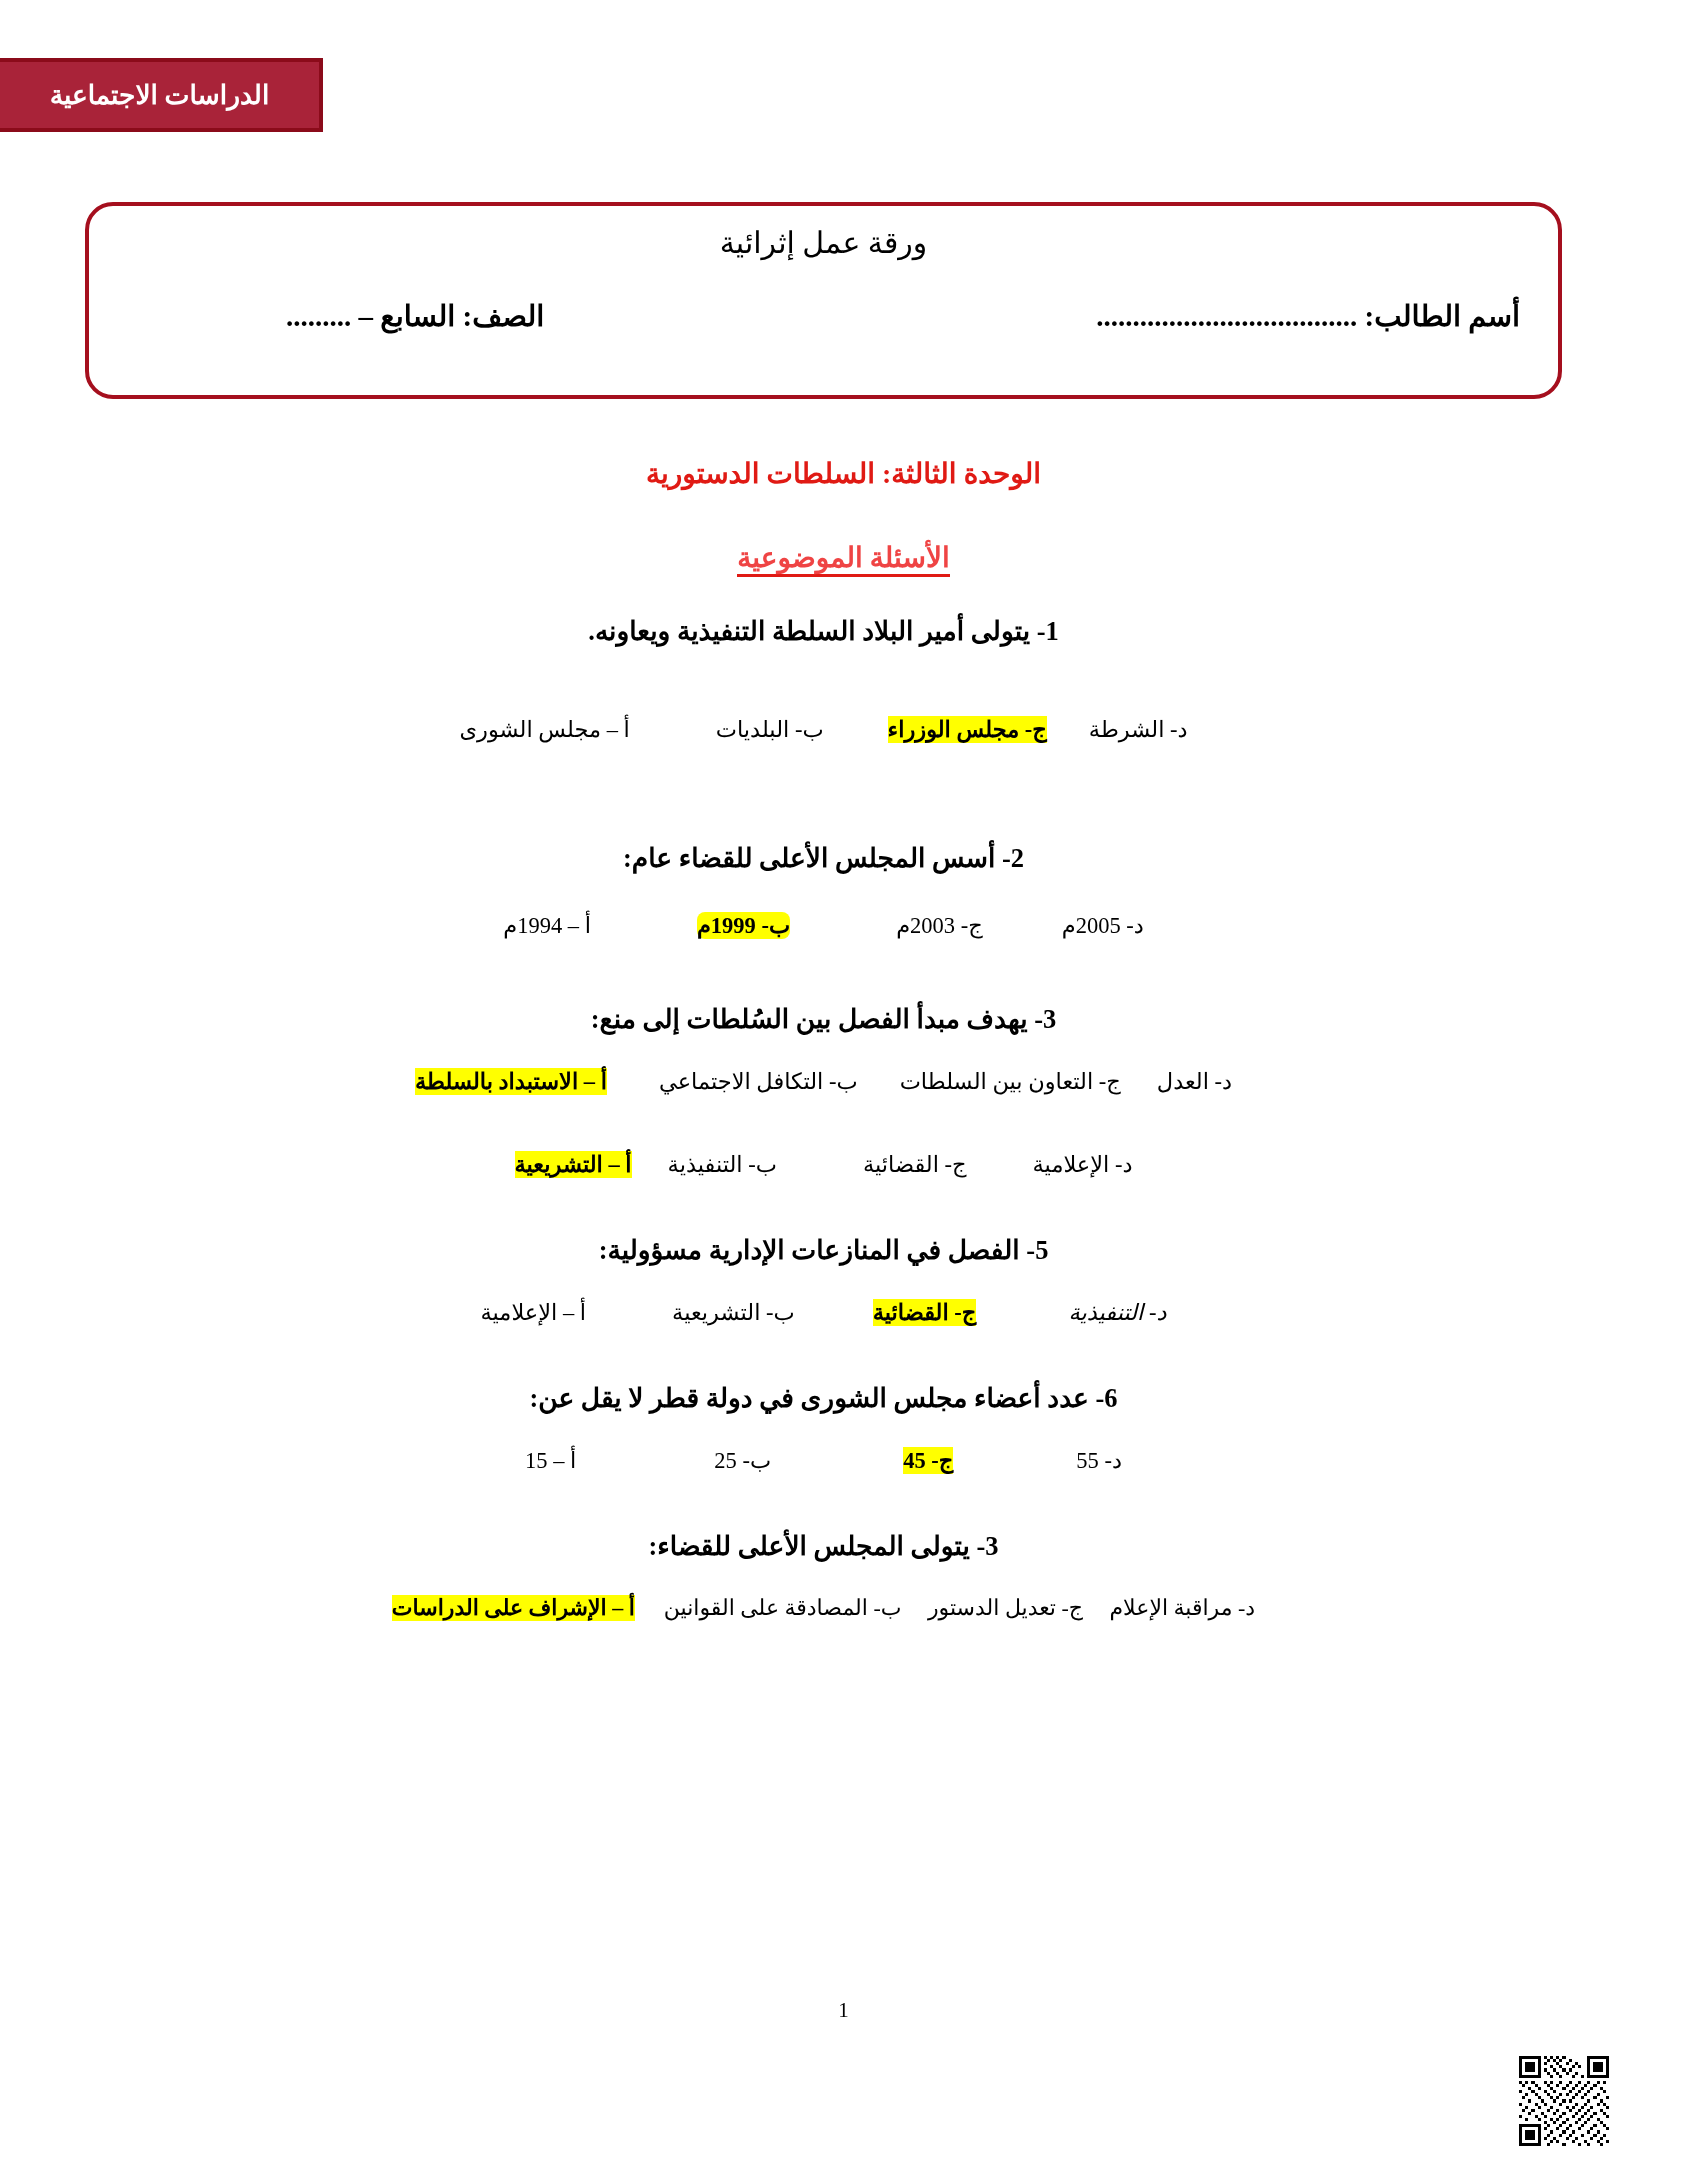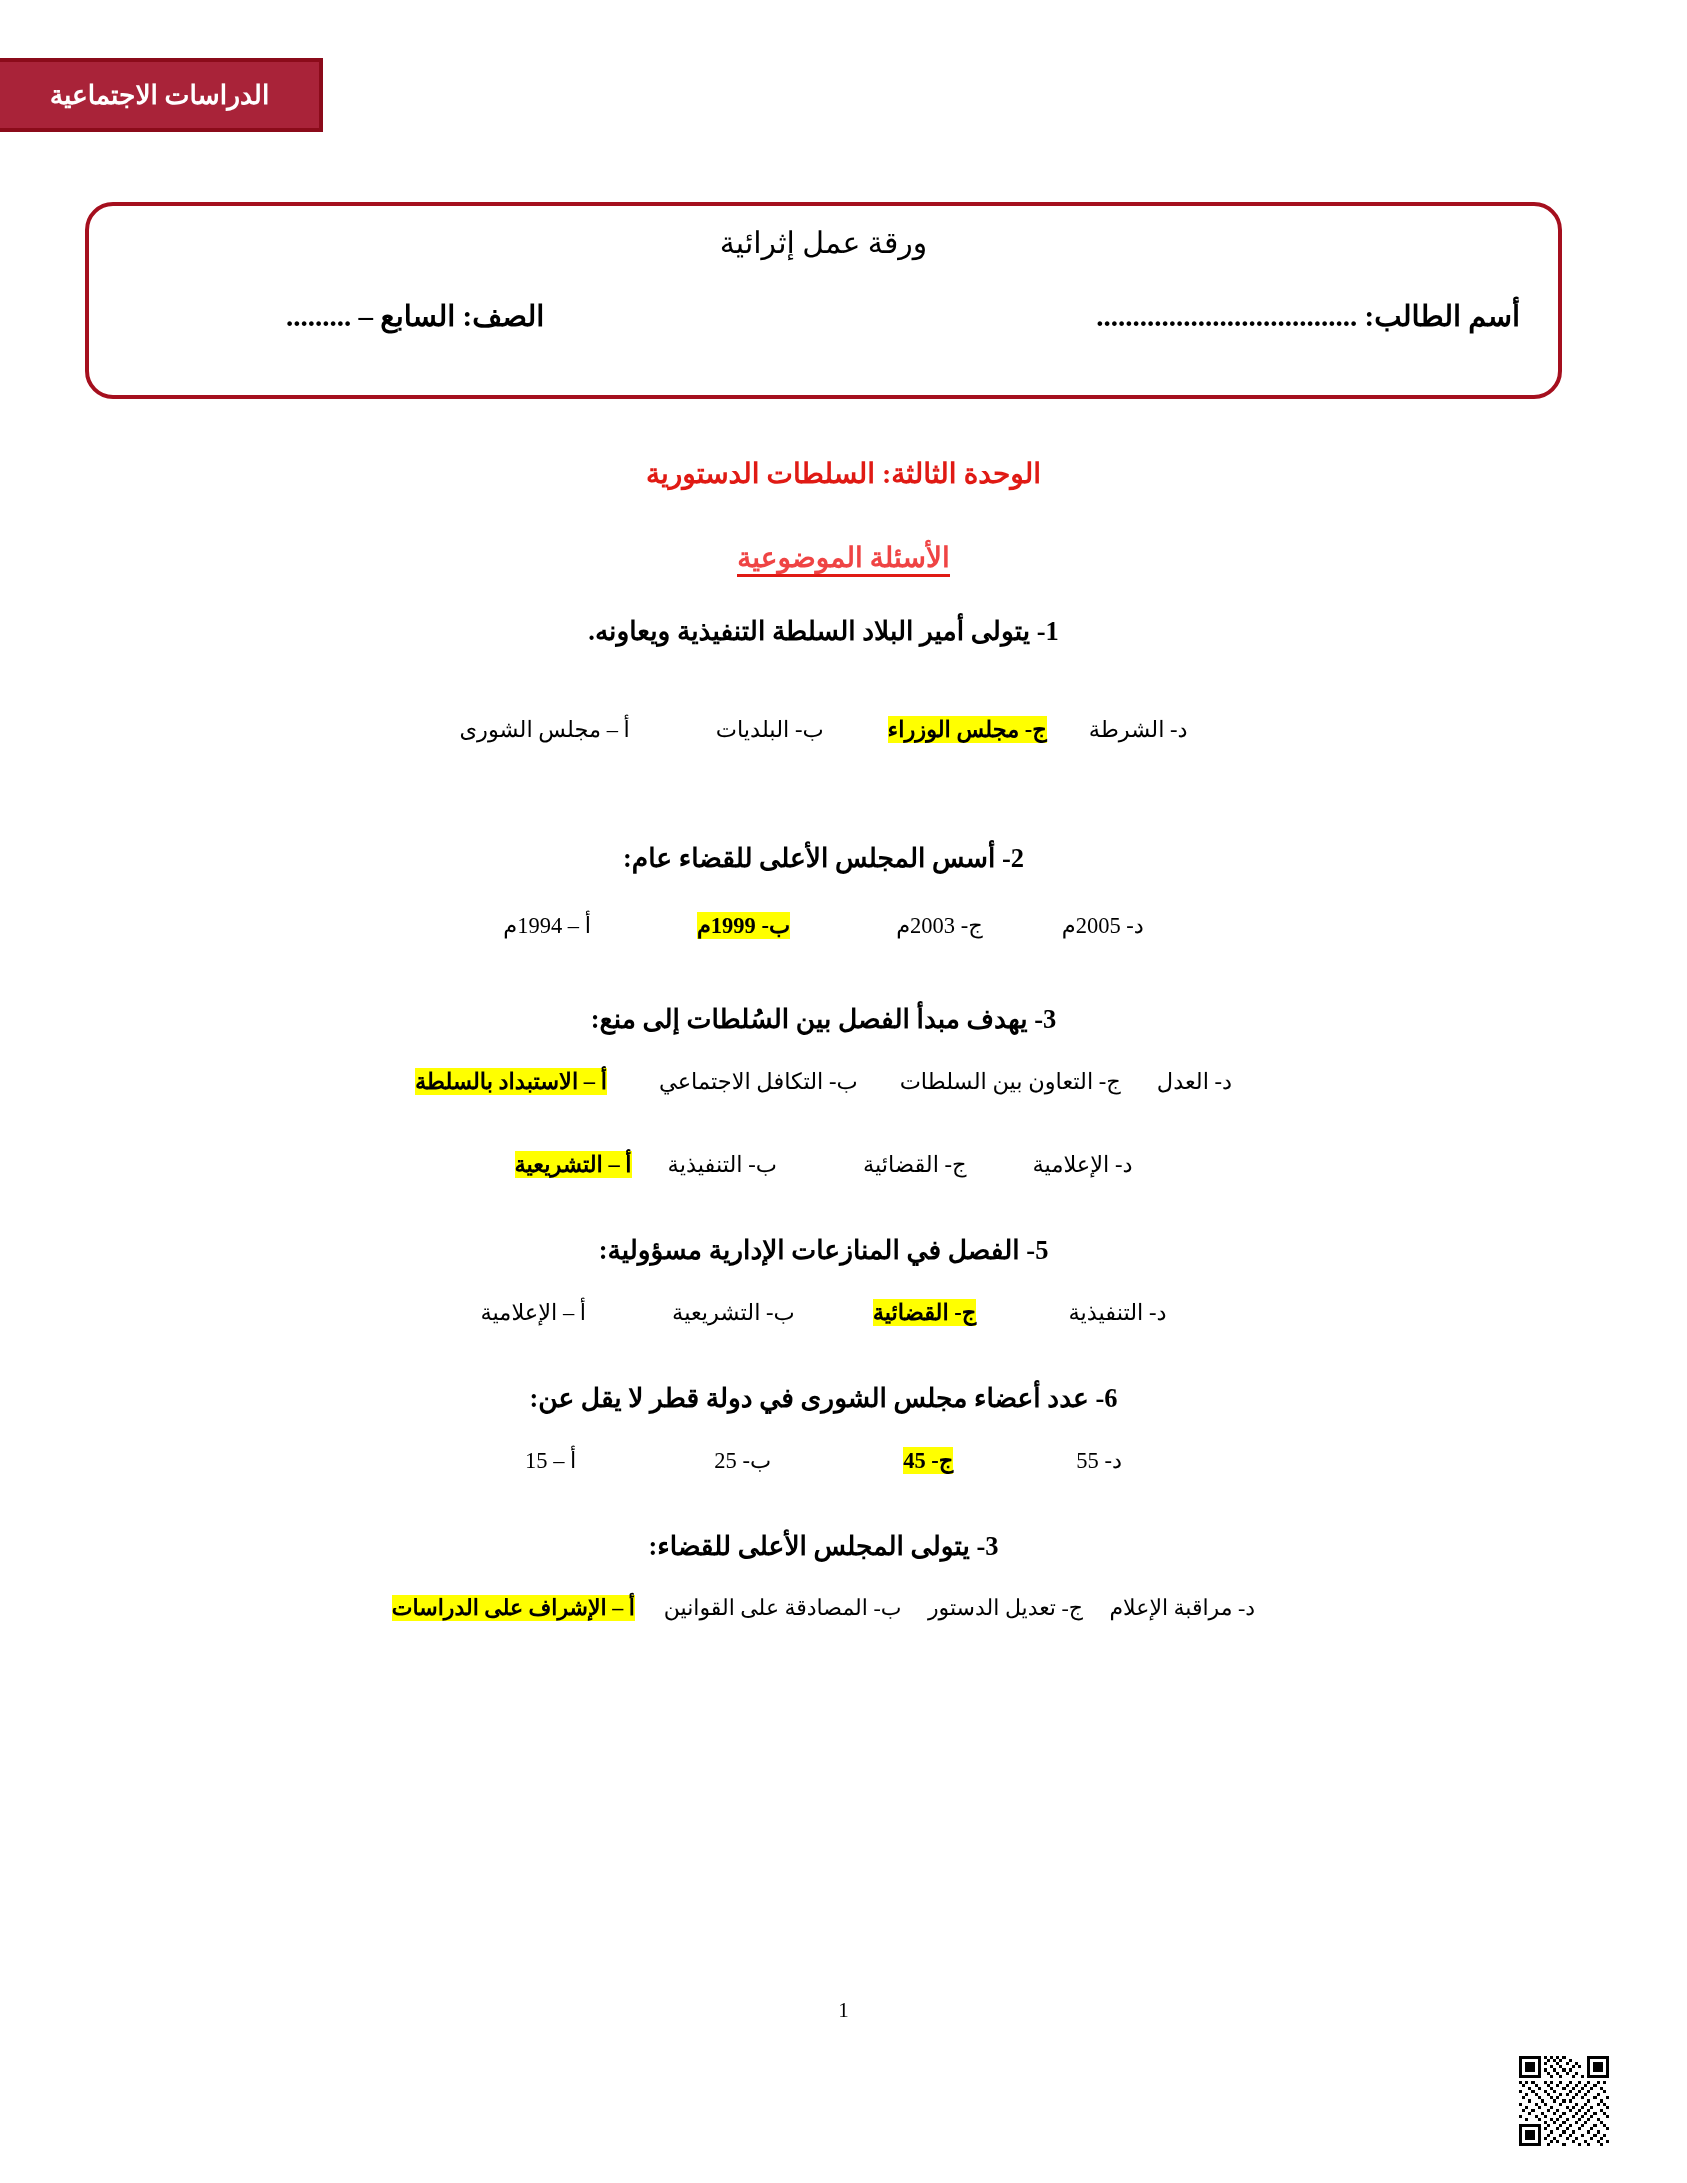--- a/index.html
+++ b/index.html
@@ -141,37 +141,37 @@
   .q1 .question-text { margin-bottom: 69px; }
   .q1 .options-row { margin-bottom: 99px; }
   .q1 .options-row .option:nth-child(1) { margin-left: 42px; }
   .q1 .options-row .option:nth-child(2) { margin-left: 64px; }
   .q1 .options-row .option:nth-child(3) { margin-left: 86px; }
 
   .q2 .question-text { margin-bottom: 38px; }
   .q2 .options-row { margin-bottom: 64px; }
   .q2 .options-row .option:nth-child(1) { margin-left: 79px; }
   .q2 .options-row .option:nth-child(2) { margin-left: 106px; }
-  .q2 .options-row .option:nth-child(3) { margin-left: 106px; }
+  .q2 .options-row .option:nth-child(3) { margin-left: 106px; border-radius: 8px; }
 
   .q3 .question-text { margin-bottom: 33px; }
   .q3 .options-row { margin-bottom: 56px; }
   .q3 .options-row .option:nth-child(1) { margin-left: 36px; }
   .q3 .options-row .option:nth-child(2) { margin-left: 42px; }
   .q3 .options-row .option:nth-child(3) { margin-left: 52px; }
 
   .q4 .question-text { margin-bottom: 33px; }
   .q4 .options-row { margin-bottom: 56px; }
   .q4 .options-row .option:nth-child(1) { margin-left: 66px; }
   .q4 .options-row .option:nth-child(2) { margin-left: 86px; }
   .q4 .options-row .option:nth-child(3) { margin-left: 36px; text-align: center; }
 
   .q5 .question-text { margin-bottom: 33px; }
   .q5 .options-row { margin-bottom: 56px; }
-  .q5 .options-row .option:nth-child(1) { margin-left: 92px; }
+  .q5 .options-row .option:nth-child(1) { margin-left: 92px; font-style: italic; }
   .q5 .options-row .option:nth-child(2) { margin-left: 78px; }
   .q5 .options-row .option:nth-child(3) { margin-left: 86px; }
 
   .q6 .question-text { margin-bottom: 33px; }
   .q6 .options-row { margin-bottom: 56px; }
   .q6 .options-row .option:nth-child(1) { margin-left: 123px; }
   .q6 .options-row .option:nth-child(2) { margin-left: 132px; }
   .q6 .options-row .option:nth-child(3) { margin-left: 138px; }
 
   .q7 .question-text { margin-bottom: 33px; }

